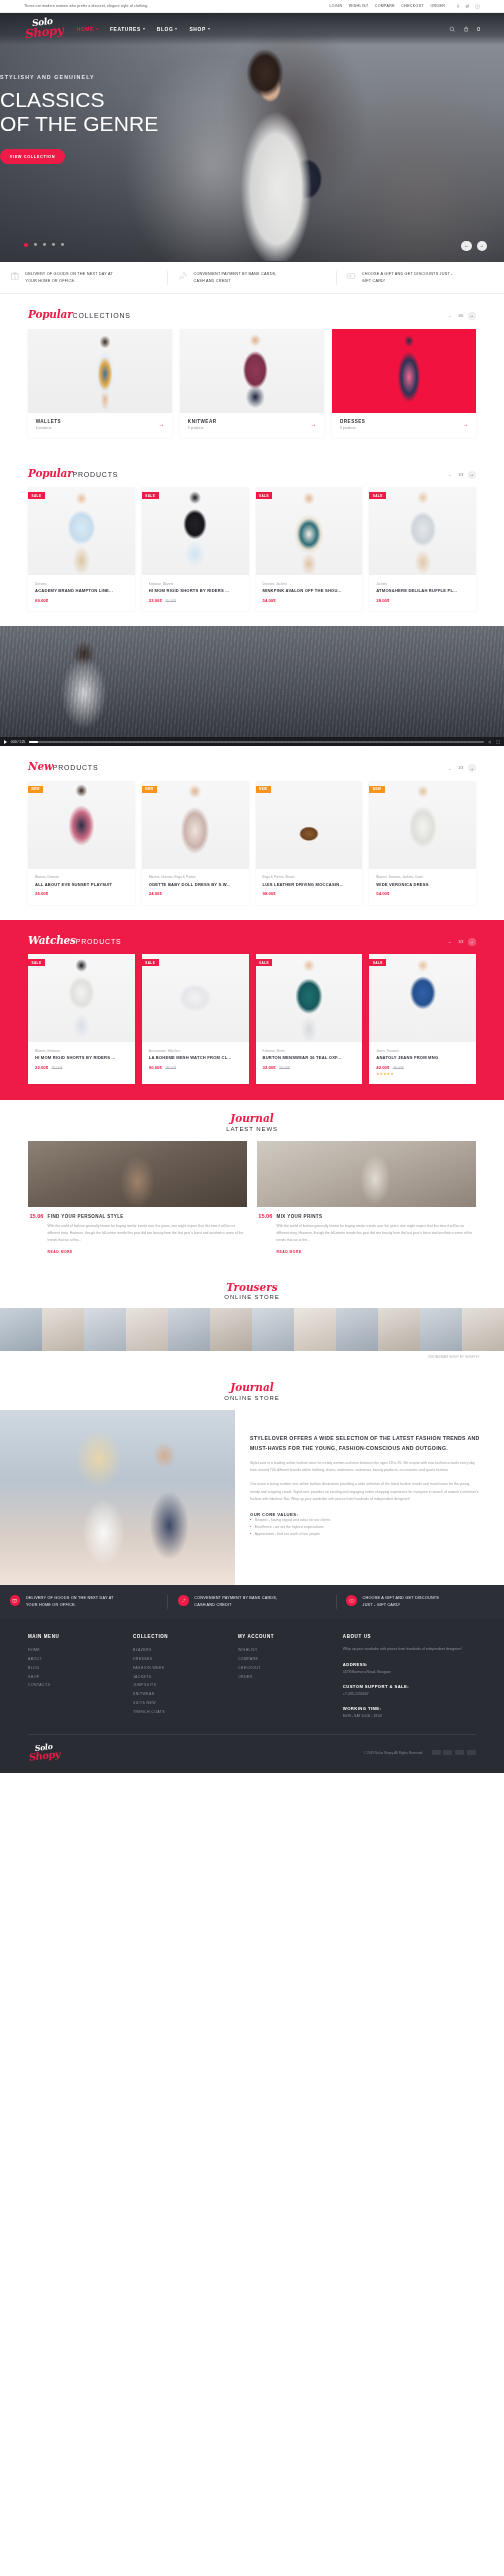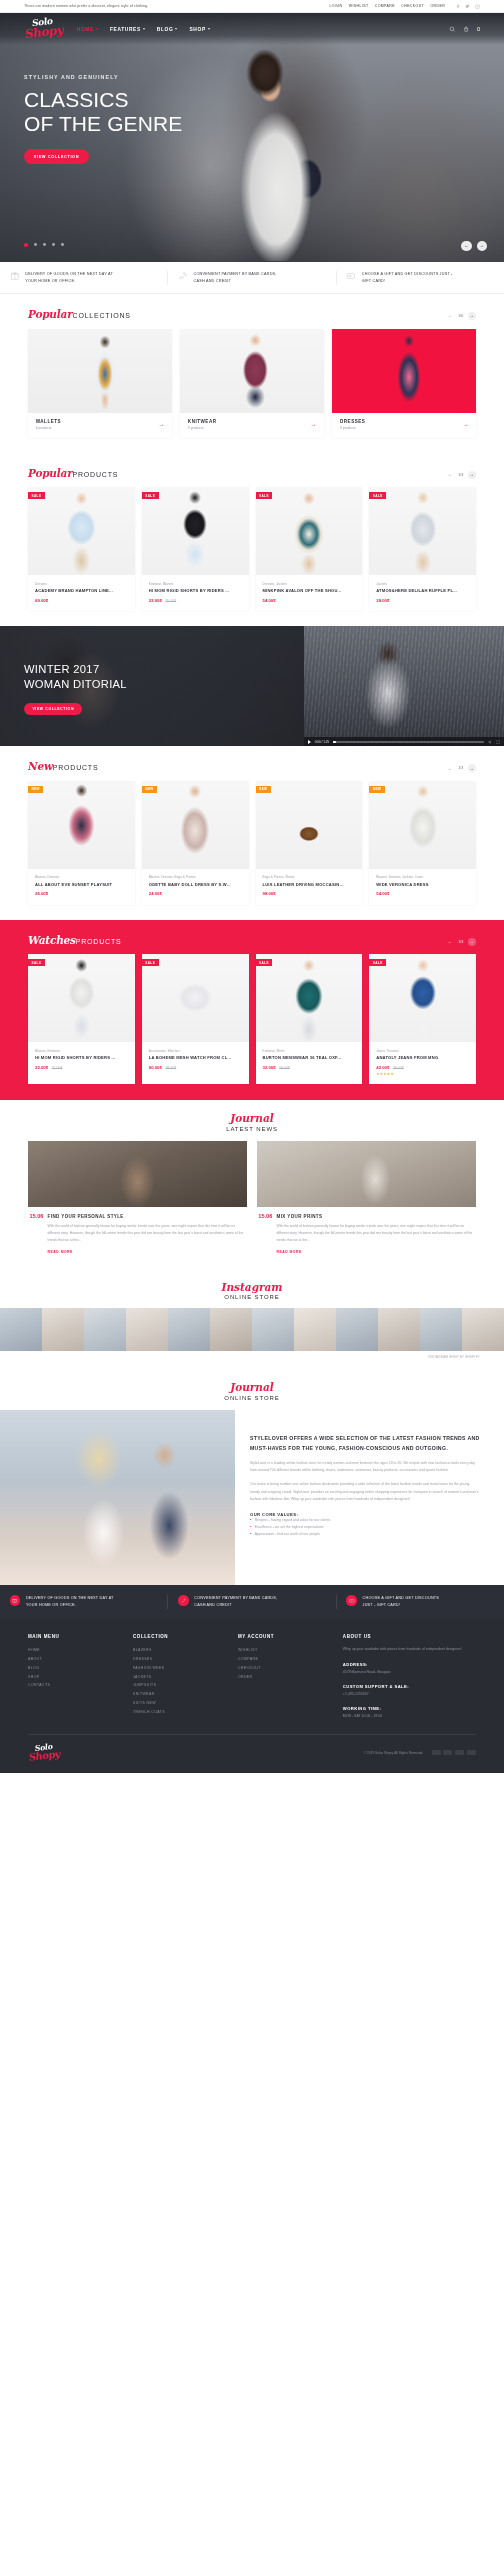--- a/index.html
+++ b/index.html
@@ -62,21 +62,21 @@
     transform:rotate(-7deg); letter-spacing:-0.5px;
   }
   .mainnav { display:flex; align-items:center; gap:12px; margin-left:9.8px; }
   .mainnav a { font-size:4.9px; font-weight:700; color:#fff; letter-spacing:0.6px; text-transform:uppercase; display:flex; align-items:center; gap:2.1px; }
   .mainnav a.active { color:#ed1b46; }
   .caret { width:0; height:0; border-left:1.7px solid transparent; border-right:1.7px solid transparent; border-top:2.1px solid currentColor; opacity:.85; }
   .nav-right { margin-left:auto; display:flex; align-items:center; gap:7.7px; }
   .nav-ic { width:6.3px; height:6.3px; stroke:#fff; fill:none; stroke-width:1.6; }
   .cart-n { font-size:5.6px; color:#fff; font-weight:400; }
 
-  .hero-copy { position:relative; z-index:3; padding-left:24px; padding-top:29px; }
+  .hero-copy { position:relative; z-index:3; padding-top:29px; }
   .hero-kicker { font-size:5.3px; font-weight:700; color:#e8e8ea; letter-spacing:1.1px; text-transform:uppercase; margin-bottom:7.7px; }
   .hero-h1 { font-size:21px; line-height:1.13; font-weight:300; color:#fff; letter-spacing:0.1px; text-transform:uppercase; }
   .hero-btn {
     display:inline-block; margin-top:14px; background:#ed1b46; color:#fff;
     font-size:3.9px; font-weight:700; letter-spacing:0.6px; text-transform:uppercase;
     padding:4.9px 9.8px; border-radius:7.7px;
   }
   .hero-dots { position:absolute; left:24px; bottom:15.4px; display:flex; gap:6.3px; z-index:4; }
   .hdot { width:2.8px; height:2.8px; border-radius:50%; background:rgba(255,255,255,.55); }
   .hdot.on { background:#ed1b46; width:3.5px; height:3.5px; }
@@ -533,31 +533,20 @@
           <div class="pprice">
             <span class="pnew">28.00$</span>
             <span class="pold"></span>
           </div>
         </div>
       </div>
     </div>
   </div>
 
   <div class="edit-row">
-    <div class="edit-left">
-      <div class="edit-left-ph"></div>
-      <div class="edit-left-ov"></div>
-      <div class="edit-copy">
-        <div class="edit-h">
-          <span>WINTER 2017</span><br>
-          <span>WOMAN DITORIAL</span>
-        </div>
-        <a class="edit-btn">VIEW COLLECTION</a>
-      </div>
-    </div>
     <div class="edit-right">
       <div class="edit-right-ph"></div>
       <div class="vbar">
         <i class="vplay"></i>
         <span class="vtime">0:00 / 1:25</span>
         <div class="vtrack"></div>
         <svg class="vic" viewBox="0 0 24 24">
             <path d="M5 9v6h4l5 4V5L9 9z"></path>
           </svg>
         <svg class="vic" viewBox="0 0 24 24">
@@ -740,21 +729,21 @@
             <div class="bexc">With the world of fashion generally known for buying similar trends over the years, one might expect that this time it will be no different story. However, though the fall-winter trends this year did see beauty from the last year's latest and aesthetics some of the trends that we at the...</div>
             <a class="bmore">READ MORE</a>
           </div>
         </div>
       </div>
     </div>
   </div>
 
   <div>
     <div class="insta-head">
-      <div class="blog-script">Instagram</div>
+      <div class="blog-script">Trousers</div>
       <div class="blog-sub">ONLINE STORE</div>
     </div>
     <div class="insta-strip">
       <div class="icell" style="background:linear-gradient(160deg,#c9d2da,#9aa6b2)"></div>
       <div class="icell" style="background:linear-gradient(160deg,#e6e0da,#bdb3a8)"></div>
       <div class="icell" style="background:linear-gradient(160deg,#d8dde2,#a9b3bd)"></div>
       <div class="icell" style="background:linear-gradient(160deg,#e8e3dd,#c4bbb2)"></div>
       <div class="icell" style="background:linear-gradient(160deg,#cfd6dc,#9fa9b4)"></div>
       <div class="icell" style="background:linear-gradient(160deg,#ded8d2,#b3a99f)"></div>
       <div class="icell" style="background:linear-gradient(160deg,#d4dae0,#a5afb9)"></div>

